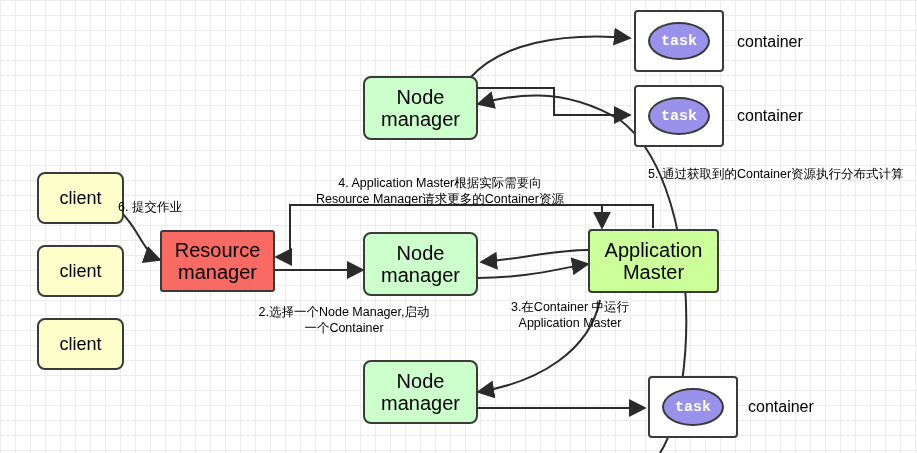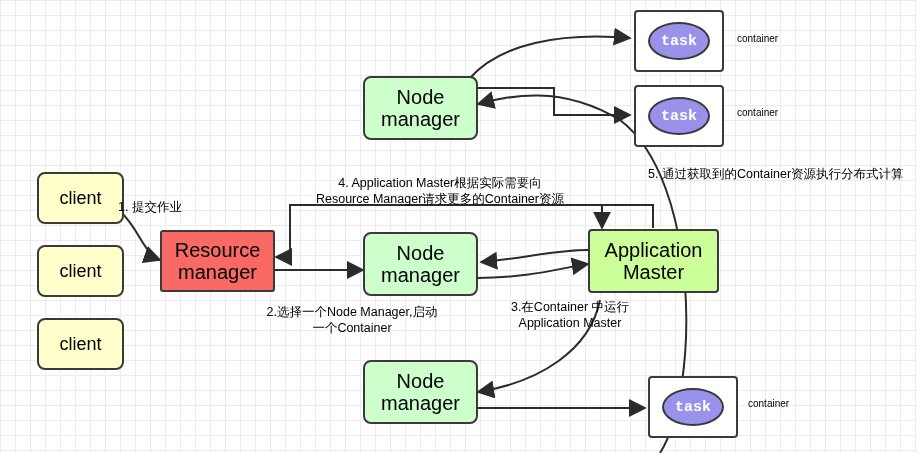--- a/index.html
+++ b/index.html
@@ -92,21 +92,21 @@
     position: absolute;
     color: #000000;
     font-size: 12.5px;
     line-height: 1.25;
     text-align: center;
     white-space: pre-line;
   }
   .plain-label {
     position: absolute;
     color: #000000;
-    font-size: 10px;
+    font-size: 16px;
     white-space: nowrap;
   }
 </style>
 </head>
 <body>
 
 <div id="canvas">
 
   <svg id="edges" viewBox="0 0 917 453" xmlns="http://www.w3.org/2000/svg">
     <defs>
@@ -184,23 +184,23 @@
     <span>task</span>
   </div>
   <div class="plain-label" style="left:737px; top:107px;">container</div>
 
   <div class="container-box" style="left:648px; top:376px; width:90px; height:62px;"></div>
   <div class="task-oval" style="left:662px; top:388px; width:62px; height:38px;">
     <span>task</span>
   </div>
   <div class="plain-label" style="left:748px; top:398px;">container</div>
 
-  <div class="edge-label" style="left:118px; top:200px; width:110px; text-align:left;">1. 提交作业</div>
-
-  <div class="edge-label" style="left:232px; top:305px; width:240px;">2.选择一个Node Manager,启动
+  <div class="edge-label" style="left:118px; top:200px; width:110px; text-align:left;">6. 提交作业</div>
+
+  <div class="edge-label" style="left:224px; top:305px; width:240px;">2.选择一个Node Manager,启动
 一个Container</div>
 
   <div class="edge-label" style="left:475px; top:300px; width:190px;">3.在Container 中运行
 Application Master</div>
 
   <div class="edge-label" style="left:275px; top:176px; width:330px;">4. Application Master根据实际需要向
 Resource Manager请求更多的Container资源</div>
 
   <div class="edge-label" style="left:648px; top:167px; width:268px; text-align:left;">5. 通过获取到的Container资源执行分布式计算</div>
 

